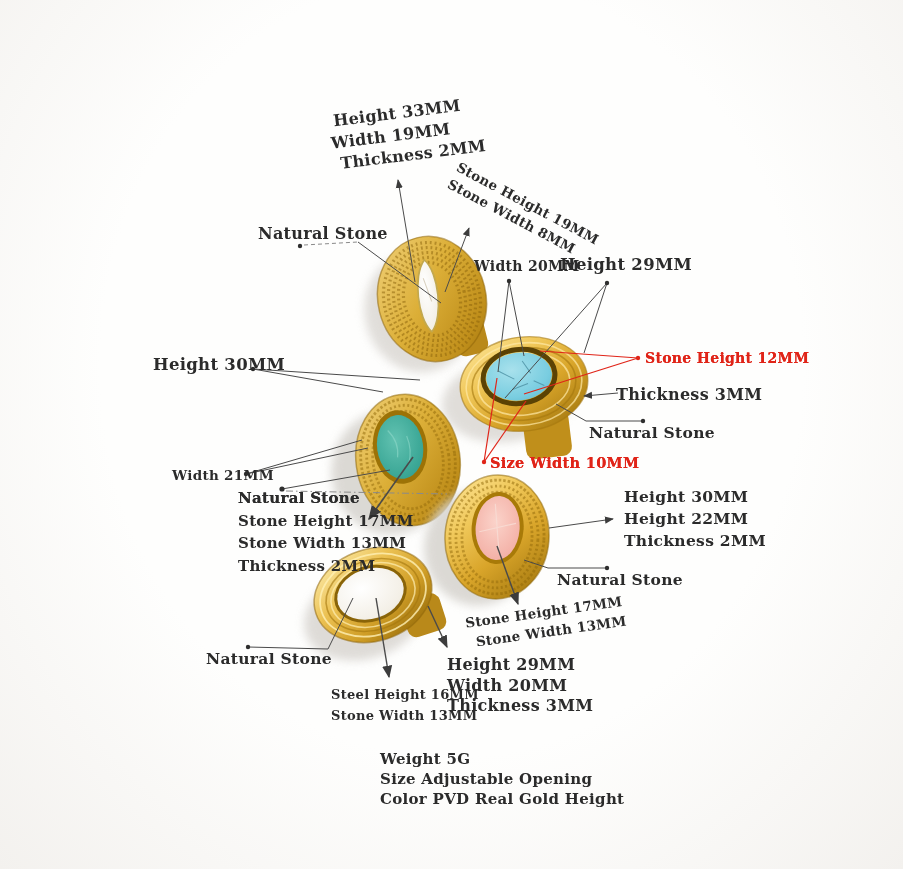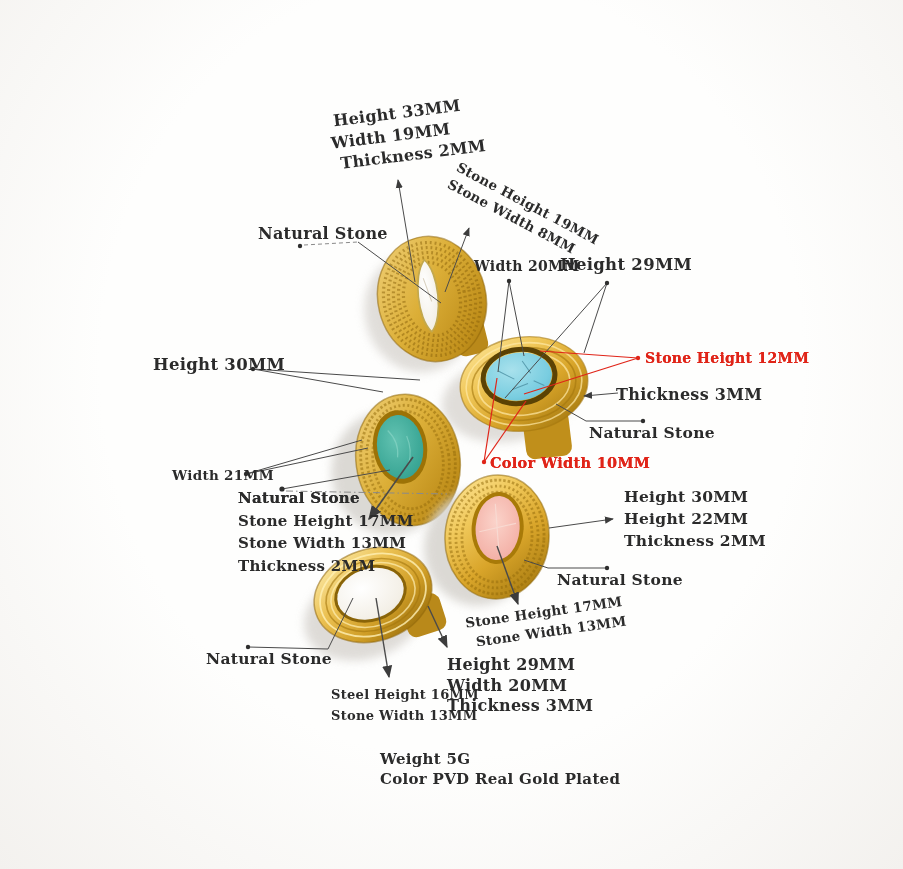--- a/index.html
+++ b/index.html
@@ -199,21 +199,21 @@
   <div>Stone Width 8MM</div>
 </div>
 
 <div class="lbl" style="left:258px;top:224px;font-size:16px">Natural Stone</div>
 
 <div class="lbl" style="left:474px;top:258px;font-size:14px">Width 20MM</div>
 <div class="lbl" style="left:560px;top:255px;font-size:16.5px">Height 29MM</div>
 <div class="lbl red heavy" style="left:645px;top:350px;font-size:14px">Stone Height 12MM</div>
 <div class="lbl" style="left:616px;top:385px;font-size:16px">Thickness 3MM</div>
 <div class="lbl" style="left:589px;top:423px;font-size:15.5px">Natural Stone</div>
-<div class="lbl red heavy" style="left:490px;top:454px;font-size:14.5px">Color Width 10MM</div>
+<div class="lbl red heavy" style="left:490px;top:454px;font-size:14.5px">Size Width 10MM</div>
 
 <div class="lbl" style="left:153px;top:355px;font-size:16.5px">Height 30MM</div>
 <div class="lbl" style="left:172px;top:467px;font-size:13.5px">Width 21MM</div>
 
 <div class="lbl" style="left:238px;top:487px;font-size:15px;line-height:22.5px">
   <div class="heavy">Natural Stone</div>
   <div>Stone Height 17MM</div>
   <div>Stone Width 13MM</div>
   <div>Thickness 2MM</div>
 </div>
@@ -239,16 +239,17 @@
 
 <div class="lbl" style="left:206px;top:649px;font-size:15.5px">Natural Stone</div>
 
 <div class="lbl" style="left:331px;top:684px;font-size:13px;line-height:21px">
   <div>Steel Height 16MM</div>
   <div>Stone Width 13MM</div>
 </div>
 
 <div class="lbl" style="left:380px;top:749px;font-size:15px;line-height:20px">
   <div>Weight 5G</div>
-  <div>Color PVD Real Gold Plated</div>
+  <div>Size Adjustable Opening</div>
+  <div>Color PVD Real Gold Height</div>
 </div>
 
 </div>
 
 </body></html>

